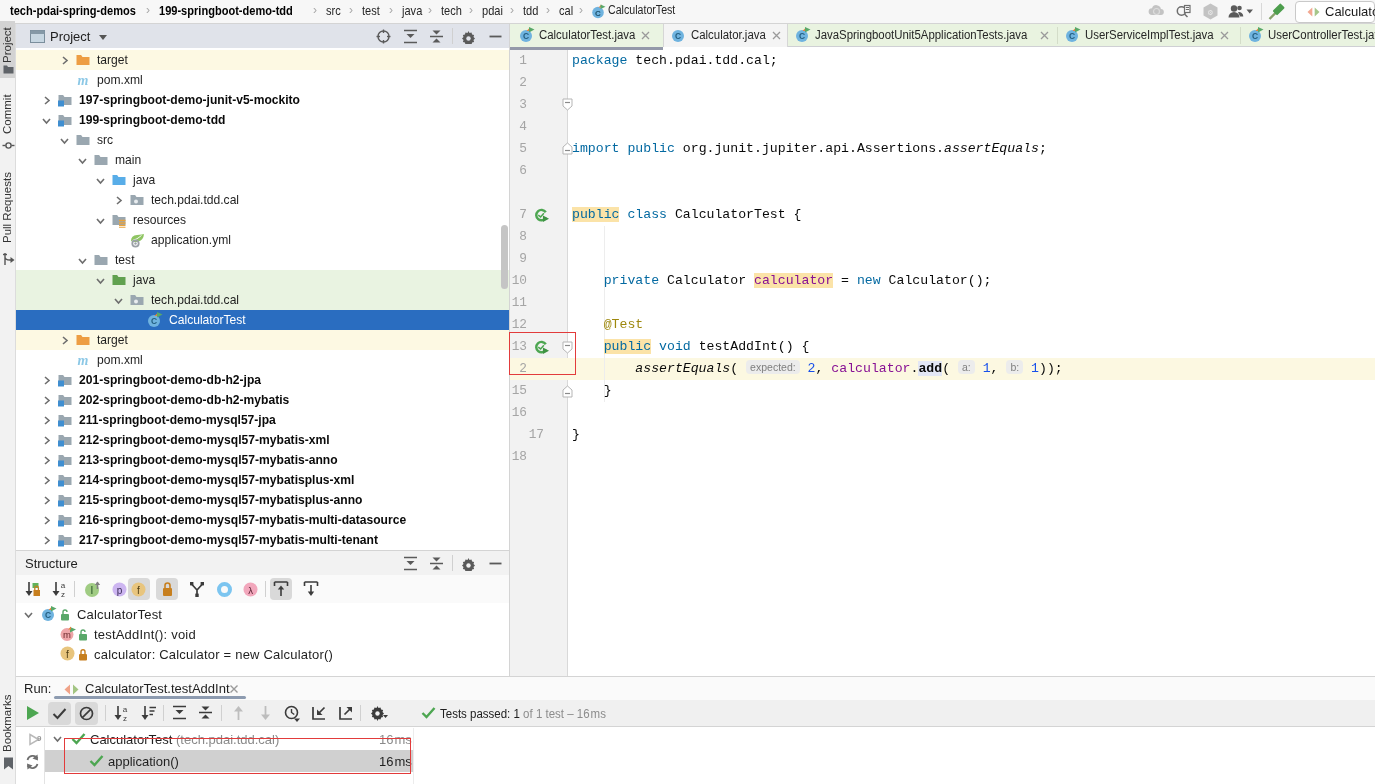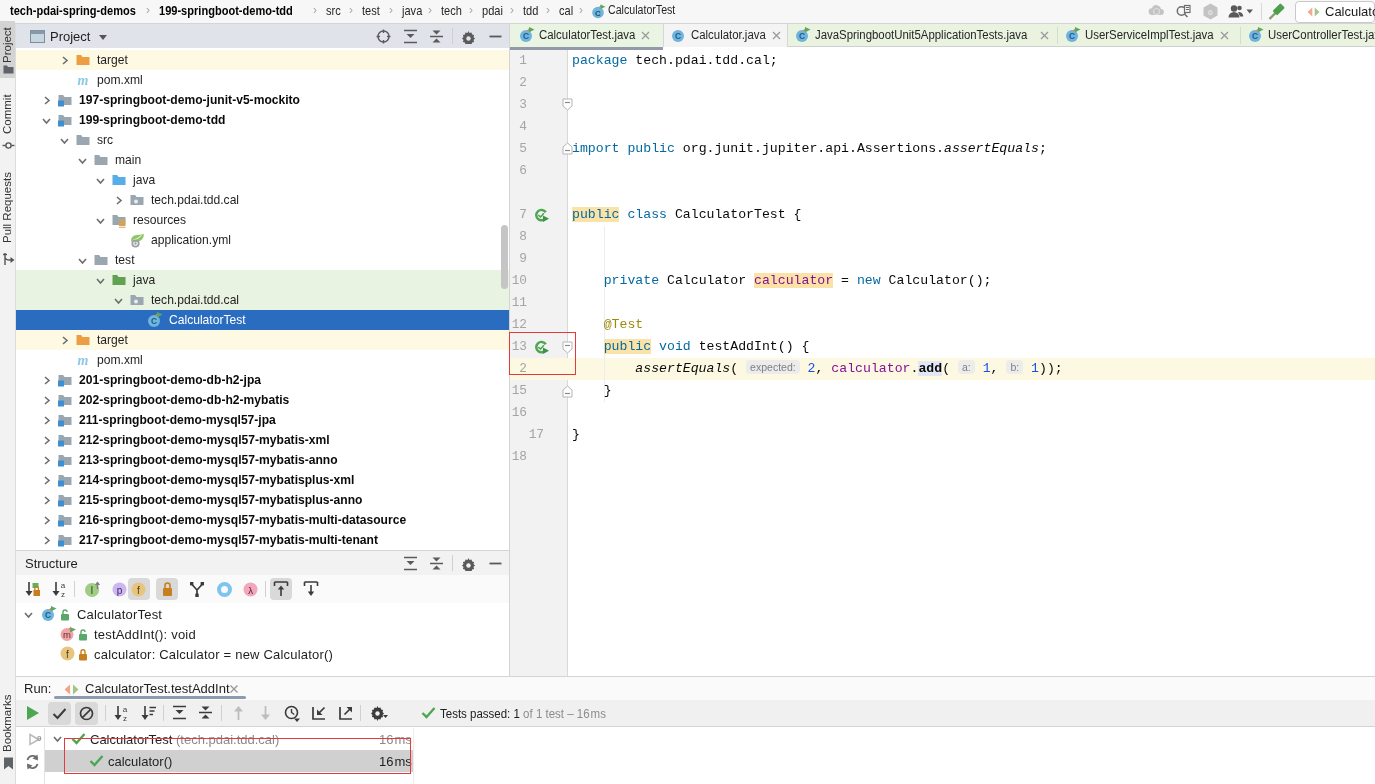--- a/index.html
+++ b/index.html
@@ -564,21 +564,21 @@
       <polyline points="1,3 4.5,7 8,3" fill="none" stroke="#6e6e6e" stroke-width="1.6"></polyline>
     </svg>
 <svg class="abs" style="left:71px;top:732px;" width="15" height="13" viewBox="0 0 15 13">
       <polyline points="1.5,7 5.5,11 13.5,2" fill="none" stroke="#4da651" stroke-width="2.4"></polyline>
     </svg>
 <span class="abs" style="left:90px;top:732px;font-size:13px;color:#1f1f1f;">CalculatorTest <span style="color:#8a8a8a;">(tech.pdai.tdd.cal)</span></span>
 <span class="abs" style="left:379px;top:732px;font-size:13px;color:#8a8a8a;">16 ms</span>
 <svg class="abs" style="left:89px;top:754px;" width="15" height="13" viewBox="0 0 15 13">
       <polyline points="1.5,7 5.5,11 13.5,2" fill="none" stroke="#4da651" stroke-width="2.4"></polyline>
     </svg>
-<span class="abs" style="left:108px;top:754px;font-size:13px;color:#1f1f1f;">calculator()</span>
+<span class="abs" style="left:108px;top:754px;font-size:13px;color:#1f1f1f;">application()</span>
 <span class="abs" style="left:379px;top:754px;font-size:13px;color:#1f1f1f;">16 ms</span>
 <div class="abs" style="left:413px;top:728px;width:1px;height:56px;background:#ececec;"></div>
 <div class="abs" style="left:64px;top:738px;width:347px;height:36px;border:1.5px solid #e23b3b;"></div>
 
 <div class="abs" style="left:509px;top:24px;width:1px;height:652px;background:#d4d4d4;"></div>
 <div class="abs" style="left:510px;top:24px;width:865px;height:23px;background:#e9f3e0;border-bottom:1px solid #cfd0d4;"></div>
 <div class="abs" style="left:510px;top:24px;width:153px;height:23px;background:#eaf4e2;"></div>
 <div class="abs" style="left:510px;top:47px;width:153px;height:3px;background:#9399a9;"></div>
 <div class="abs" style="left:663px;top:24px;width:125px;height:23px;background:#f4f4f4;border-left:1px solid #d6d6d6;border-right:1px solid #d6d6d6;"></div>
 <div class="abs" style="left:1057px;top:27px;width:1px;height:17px;background:#d4ddc9;"></div>

